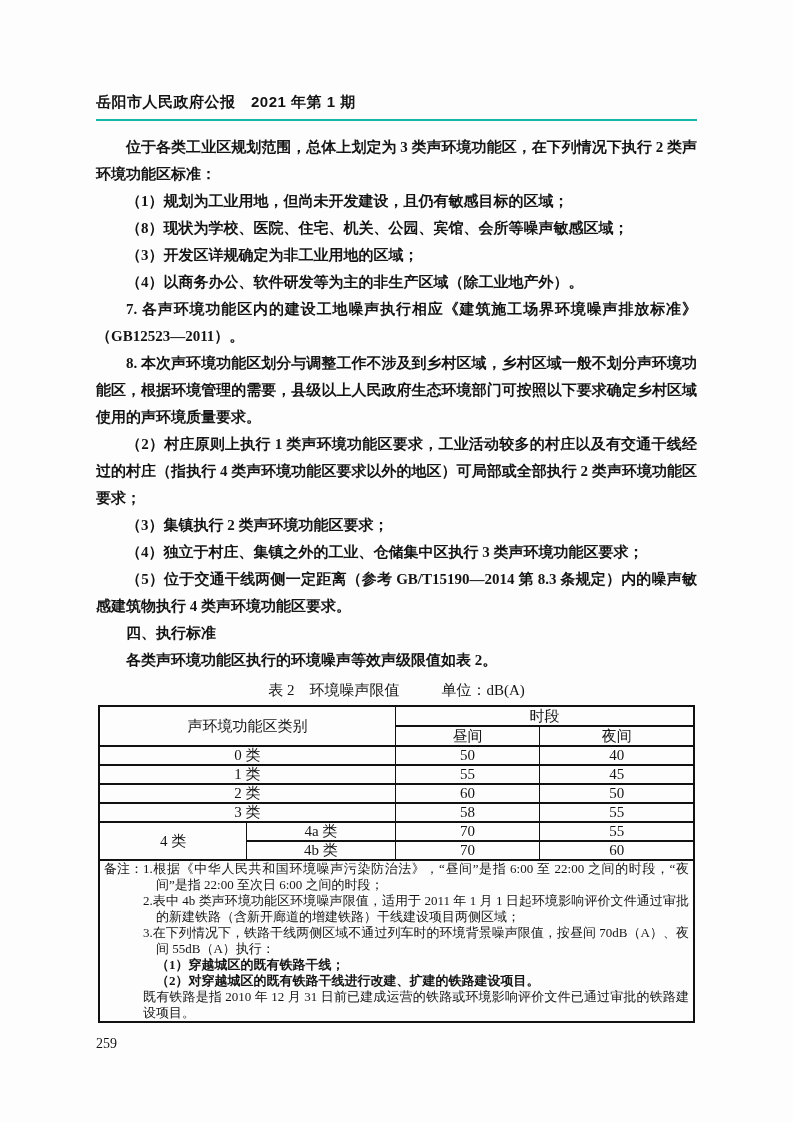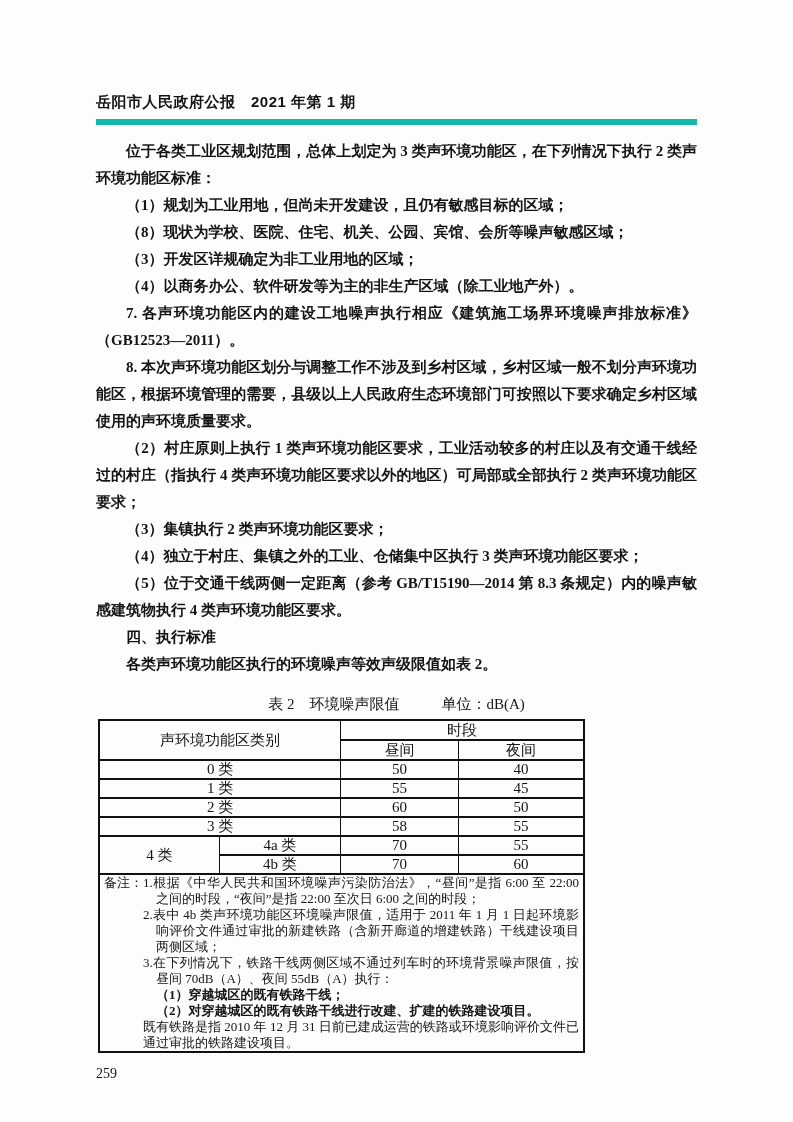--- a/index.html
+++ b/index.html
@@ -14,41 +14,41 @@
     width: 793px; height: 1122px;
     padding: 93px 96px 0 96px;
     background: #fdfdfd;
   }
   .gazette-header {
     font-family: "Liberation Sans", "DejaVu Sans", sans-serif;
     font-weight: bold;
     font-size: 15px;
     letter-spacing: 0.5px;
     padding-bottom: 7px;
-    border-bottom: 6px solid #14b8a6;
+    border-bottom: 2px solid #14b8a6;
     margin-bottom: 13px;
   }
   .body-text p {
     font-size: 15px;
     line-height: 27px;
     text-align: justify;
     text-indent: 2em;
     margin: 0;
     font-weight: bold;
   }
   .table-caption {
     display: flex;
     justify-content: center;
     align-items: baseline;
     gap: 42px;
     font-size: 15px;
-    margin: 17px 0 5px 0;
+    margin: 7px 0 5px 0;
   }
   table.noise-table {
-    width: 487px;
+    width: 597px;
     margin-left: 2px;
     border-collapse: collapse;
     border: 2.5px solid #111;
     table-layout: fixed;
   }
   table.noise-table col.c1 { width: 24.8%; }
   table.noise-table col.c2 { width: 25.0%; }
   table.noise-table col.c3 { width: 24.3%; }
   table.noise-table col.c4 { width: 25.9%; }
   table.noise-table td {

